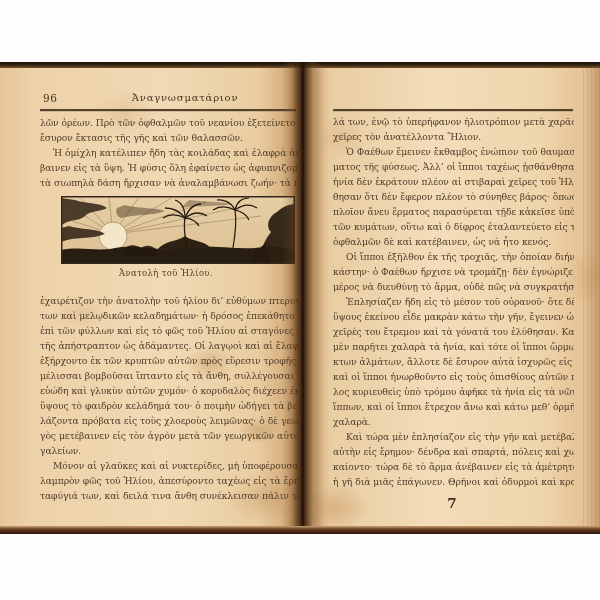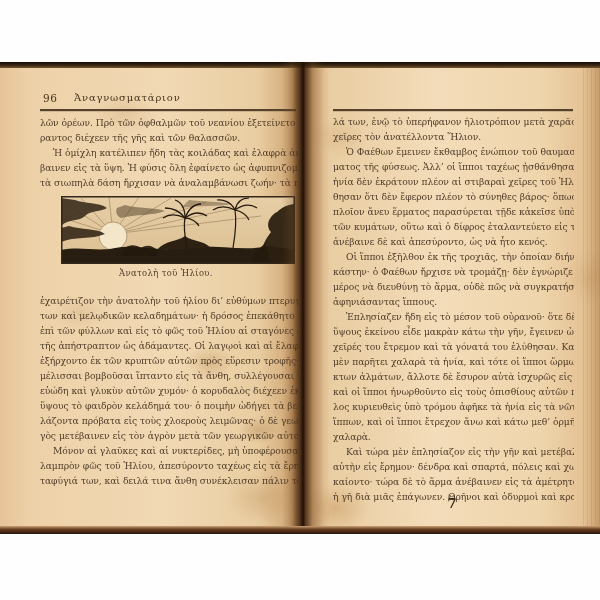--- a/index.html
+++ b/index.html
@@ -44,21 +44,21 @@
   }
   .gutter{
     position:absolute;left:282px;top:0;width:42px;height:472px;
     background:linear-gradient(90deg,
       rgba(96,60,26,0) 0%, rgba(116,74,36,.30) 24%,
       rgba(52,28,10,.78) 44%, #1d0f05 50%, rgba(52,28,10,.74) 56%,
       rgba(124,82,42,.32) 74%, rgba(96,60,26,0) 100%);
   }
   .hdr{position:absolute;top:30px;height:15px;font-size:10px;color:#46341f;}
   .hdr .pnum{position:absolute;top:0;font-size:10.5px;letter-spacing:.5px;}
-  .hdr .ptitle{display:block;letter-spacing:.8px;}
+  .hdr .ptitle{display:block;text-align:center;letter-spacing:.8px;}
   .hdr-left{left:40px;width:256px;}
   .hdr-left .pnum{left:3px;}
   .hdr-left .ptitle{padding-left:34px;}
   .hdr-right{left:333px;width:240px;}
   .hdr-right .pnum{right:4px;}
   .hdr-right .ptitle{padding-right:52px;letter-spacing:1.2px;}
   .rule{position:absolute;top:47px;height:1.5px;background:#55412c;box-shadow:0 .5px 0 rgba(85,65,44,.4);}
   .rule-left{left:40px;width:256px;}
   .rule-right{left:333px;width:240px;}
   .tb{position:absolute;font-size:9.2px;color:#4f3c29;}
@@ -92,21 +92,21 @@
   <div class="hdr hdr-left">
     <span class="pnum">96</span>
     <span class="ptitle">Ἀναγνωσματάριον</span>
   </div>
   <div class="rule rule-left"></div>
 
   <div class="rule rule-right"></div>
 
   <div class="tb tb-left-top">
       <div class="ln">λῶν ὀρέων. Πρὸ τῶν ὀφθαλμῶν τοῦ νεανίου ἐξετείνετο ἡ ἀπέ-</div>
-      <div class="ln">ραντος διέχεεν τῆς γῆς καὶ τῶν θαλασσῶν.</div>
+      <div class="ln">ἔσυρον ἔκτασις τῆς γῆς καὶ τῶν θαλασσῶν.</div>
       <div class="ln in">Ἡ ὁμίχλη κατέλιπεν ἤδη τὰς κοιλάδας καὶ ἐλαφρὰ ἀνέ-</div>
       <div class="ln">βαινεν εἰς τὰ ὕψη. Ἡ φύσις ὅλη ἐφαίνετο ὡς ἀφυπνιζομένη·</div>
       <div class="ln">τὰ σιωπηλὰ δάση ἤρχισαν νὰ ἀναλαμβάνωσι ζωήν· τὰ πτηνὰ</div>
     </div>
 
   <figure>
     <svg viewBox="0 0 234 68" width="234" height="68">
       <defs>
         <linearGradient id="sky" x1="0" y1="0" x2="0" y2="1">
           <stop offset="0" stop-color="#e7cea6"></stop>
@@ -165,39 +165,39 @@
       <div class="ln">ἐχαιρέτιζον τὴν ἀνατολὴν τοῦ ἡλίου δι’ εὐθύμων πτερυγισμά-</div>
       <div class="ln">των καὶ μελῳδικῶν κελαδημάτων· ἡ δρόσος ἐπεκάθητο εἰσέτι</div>
       <div class="ln">ἐπὶ τῶν φύλλων καὶ εἰς τὸ φῶς τοῦ Ἡλίου αἱ σταγόνες αὐ-</div>
       <div class="ln">τῆς ἀπήστραπτον ὡς ἀδάμαντες. Οἱ λαγῳοὶ καὶ αἱ ἔλαφοι</div>
       <div class="ln">ἐξήρχοντο ἐκ τῶν κρυπτῶν αὐτῶν πρὸς εὕρεσιν τροφῆς· αἱ</div>
       <div class="ln">μέλισσαι βομβοῦσαι ἵπταντο εἰς τὰ ἄνθη, συλλέγουσαι τὸν</div>
       <div class="ln">εὐώδη καὶ γλυκὺν αὐτῶν χυμόν· ὁ κορυδαλὸς διέχεεν ἐκ τοῦ</div>
       <div class="ln">ὕψους τὸ φαιδρὸν κελάδημά του· ὁ ποιμὴν ὡδήγει τὰ βε-</div>
       <div class="ln">λάζοντα πρόβατα εἰς τοὺς χλοεροὺς λειμῶνας· ὁ δὲ γεωρ-</div>
       <div class="ln">γὸς μετέβαινεν εἰς τὸν ἀγρὸν μετὰ τῶν γεωργικῶν αὐτοῦ ἐρ-</div>
+      <div class="ln">γαλείων.</div>
       <div class="ln in">Μόνον αἱ γλαῦκες καὶ αἱ νυκτερίδες, μὴ ὑποφέρουσαι τὸ</div>
       <div class="ln">λαμπρὸν φῶς τοῦ Ἡλίου, ἀπεσύροντο ταχέως εἰς τὰ ἔρημα κα-</div>
       <div class="ln">ταφύγιά των, καὶ δειλά τινα ἄνθη συνέκλεισαν πάλιν τὰ πέτα-</div>
     </div>
 
   <div class="tb tb-right">
       <div class="ln">λά των, ἐνῷ τὸ ὑπερήφανον ἡλιοτρόπιον μετὰ χαρᾶς προσέ-</div>
       <div class="ln">χεῖρες τὸν ἀνατέλλοντα Ἥλιον.</div>
       <div class="ln in">Ὁ Φαέθων ἔμεινεν ἔκθαμβος ἐνώπιον τοῦ θαυμασίου θεά-</div>
       <div class="ln">ματος τῆς φύσεως. Ἀλλ’ οἱ ἵπποι ταχέως ᾐσθάνθησαν ὅτι τὰ</div>
       <div class="ln">ἡνία δὲν ἐκράτουν πλέον αἱ στιβαραὶ χεῖρες τοῦ Ἡλίου· ᾐσθάν-</div>
       <div class="ln">θησαν ὅτι δὲν ἔφερον πλέον τὸ σύνηθες βάρος· ὅπως δὲ τὸ</div>
       <div class="ln">πλοῖον ἄνευ ἕρματος παρασύρεται τῇδε κἀκεῖσε ὑπὸ τῆς ὁρμῆς</div>
       <div class="ln">τῶν κυμάτων, οὕτω καὶ ὁ δίφρος ἐταλαντεύετο εἰς τὸν ἀέρα·</div>
-      <div class="ln">ἀνέβαινε δὲ καὶ ἀπεσύροντο, ὡς νὰ ἦτο κενός.</div>
+      <div class="ln">ὀφθαλμῶν δὲ καὶ κατέβαινεν, ὡς νὰ ἦτο κενός.</div>
       <div class="ln in">Οἱ ἵπποι ἐξῆλθον ἐκ τῆς τροχιᾶς, τὴν ὁποίαν διήνυον καθ’ ἑ-</div>
       <div class="ln">κάστην· ὁ Φαέθων ἤρχισε νὰ τρομάζῃ· δὲν ἐγνώριζε πρὸς ποῖον</div>
       <div class="ln">μέρος νὰ διευθύνῃ τὸ ἅρμα, οὐδὲ πῶς νὰ συγκρατήσῃ τοὺς</div>
-      <div class="ln">ἀφηνιάσαντας ἵππους.</div>
       <div class="ln in">Ἐπλησίαζεν ἤδη εἰς τὸ μέσον τοῦ οὐρανοῦ· ὅτε δὲ ἐκ τοῦ</div>
       <div class="ln">ὕψους ἐκείνου εἶδε μακρὰν κάτω τὴν γῆν, ἔγεινεν ὠχρός· αἱ</div>
       <div class="ln">χεῖρές του ἔτρεμον καὶ τὰ γόνατά του ἐλύθησαν. Καὶ ἄλλοτε</div>
       <div class="ln">μὲν παρῆτει χαλαρὰ τὰ ἡνία, καὶ τότε οἱ ἵπποι ὥρμων δι’ ἀτά-</div>
       <div class="ln">κτων ἁλμάτων, ἄλλοτε δὲ ἔσυρον αὐτὰ ἰσχυρῶς εἰς τὰ ὀπίσω,</div>
       <div class="ln">καὶ οἱ ἵπποι ἠνωρθοῦντο εἰς τοὺς ὀπισθίους αὐτῶν πόδας. Τέ-</div>
       <div class="ln">λος κυριευθεὶς ὑπὸ τρόμου ἀφῆκε τὰ ἡνία εἰς τὰ νῶτα τῶν</div>
       <div class="ln">ἵππων, καὶ οἱ ἵπποι ἔτρεχον ἄνω καὶ κάτω μεθ’ ὁρμῆς καὶ</div>
       <div class="ln">χαλαρὰ.</div>
       <div class="ln in">Καὶ τώρα μὲν ἐπλησίαζον εἰς τὴν γῆν καὶ μετέβαλλον</div>

